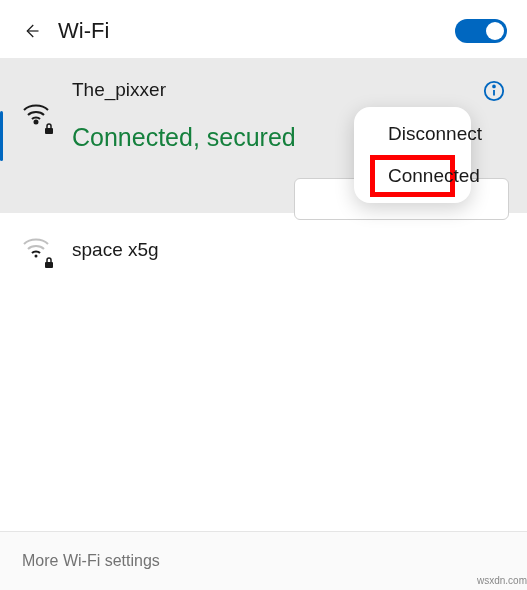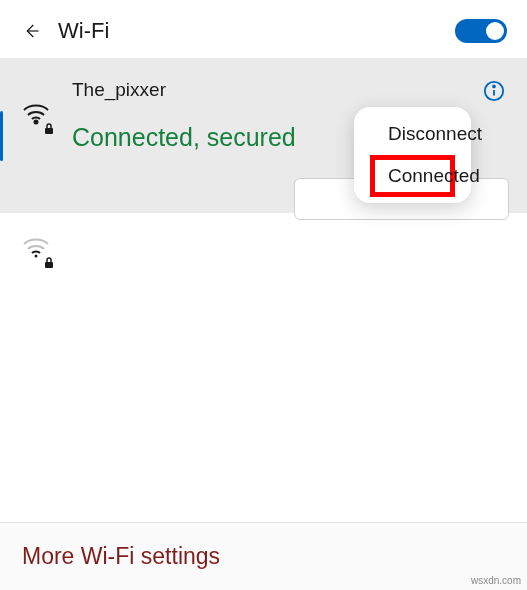--- a/index.html
+++ b/index.html
@@ -163,27 +163,27 @@
     .footer {
       position: absolute;
       bottom: 0;
       left: 0;
       right: 0;
       border-top: 1px solid #e5e5e5;
       padding: 20px 22px;
       background: #fafafa;
     }
     .footer-link {
-      font-size: 23px;
-      color: #7f1d1d;
+      font-size: 16px;
+      color: #737373;
       cursor: pointer;
     }
     .watermark {
       position: absolute;
-      right: 6px;
+      right: 0;
       bottom: 4px;
       font-size: 10px;
       color: #888;
     }
   </style>
 </head>
 <body>
 
 <div class="header">
   <div class="header-left">
@@ -238,20 +238,23 @@
         <path d="M10 16 C12 14 16 14 18 16" stroke="#1a1a1a" stroke-width="2"></path>
         <circle cx="14" cy="19" r="1.5" fill="#1a1a1a"></circle>
       </svg>
       <span class="lock-badge">
         <svg viewBox="0 0 10 12" fill="#1a1a1a">
           <rect x="1" y="5" width="8" height="6" rx="1"></rect>
           <path d="M3 5 V3 C3 1.5 4 1 5 1 C6 1 7 1.5 7 3 V5" fill="none" stroke="#1a1a1a" stroke-width="1.5"></path>
         </svg>
       </span>
     </span>
+    <div class="network-info">
+      <div class="network-name">space x5g</div>
+    </div>
   </div>
 
 </div>
 
 <div class="disconnect-btn"></div>
 
 <div class="context-menu">
   <div class="menu-item">Disconnect</div>
   <div class="menu-item highlighted">Connected</div>
 </div>

